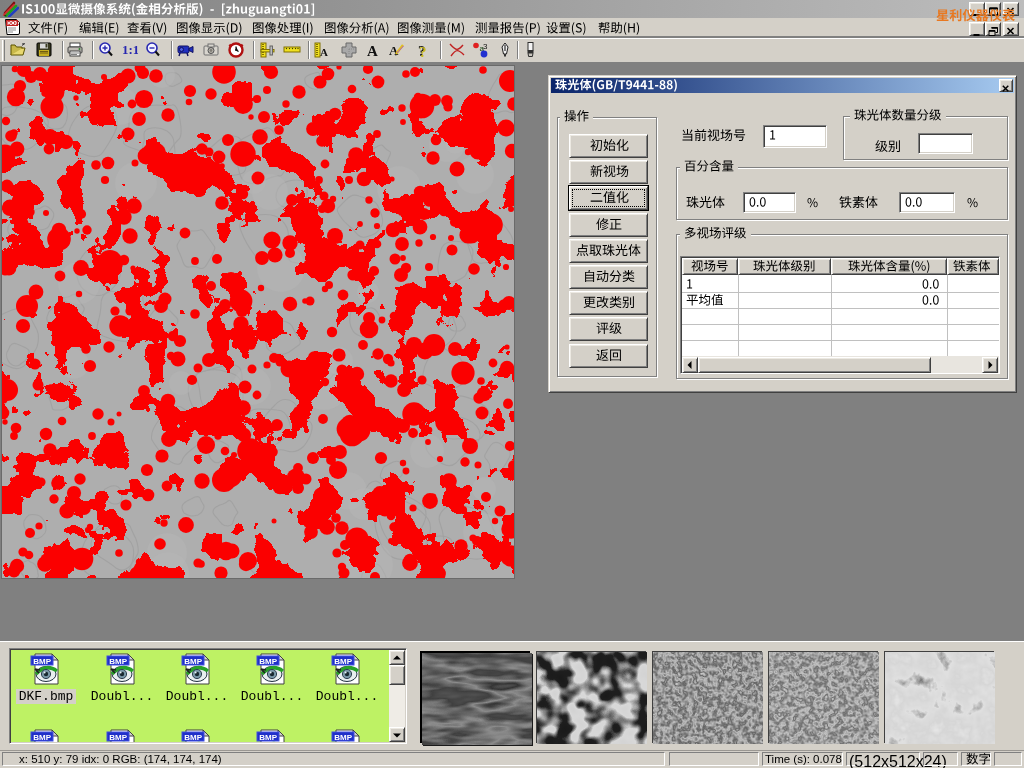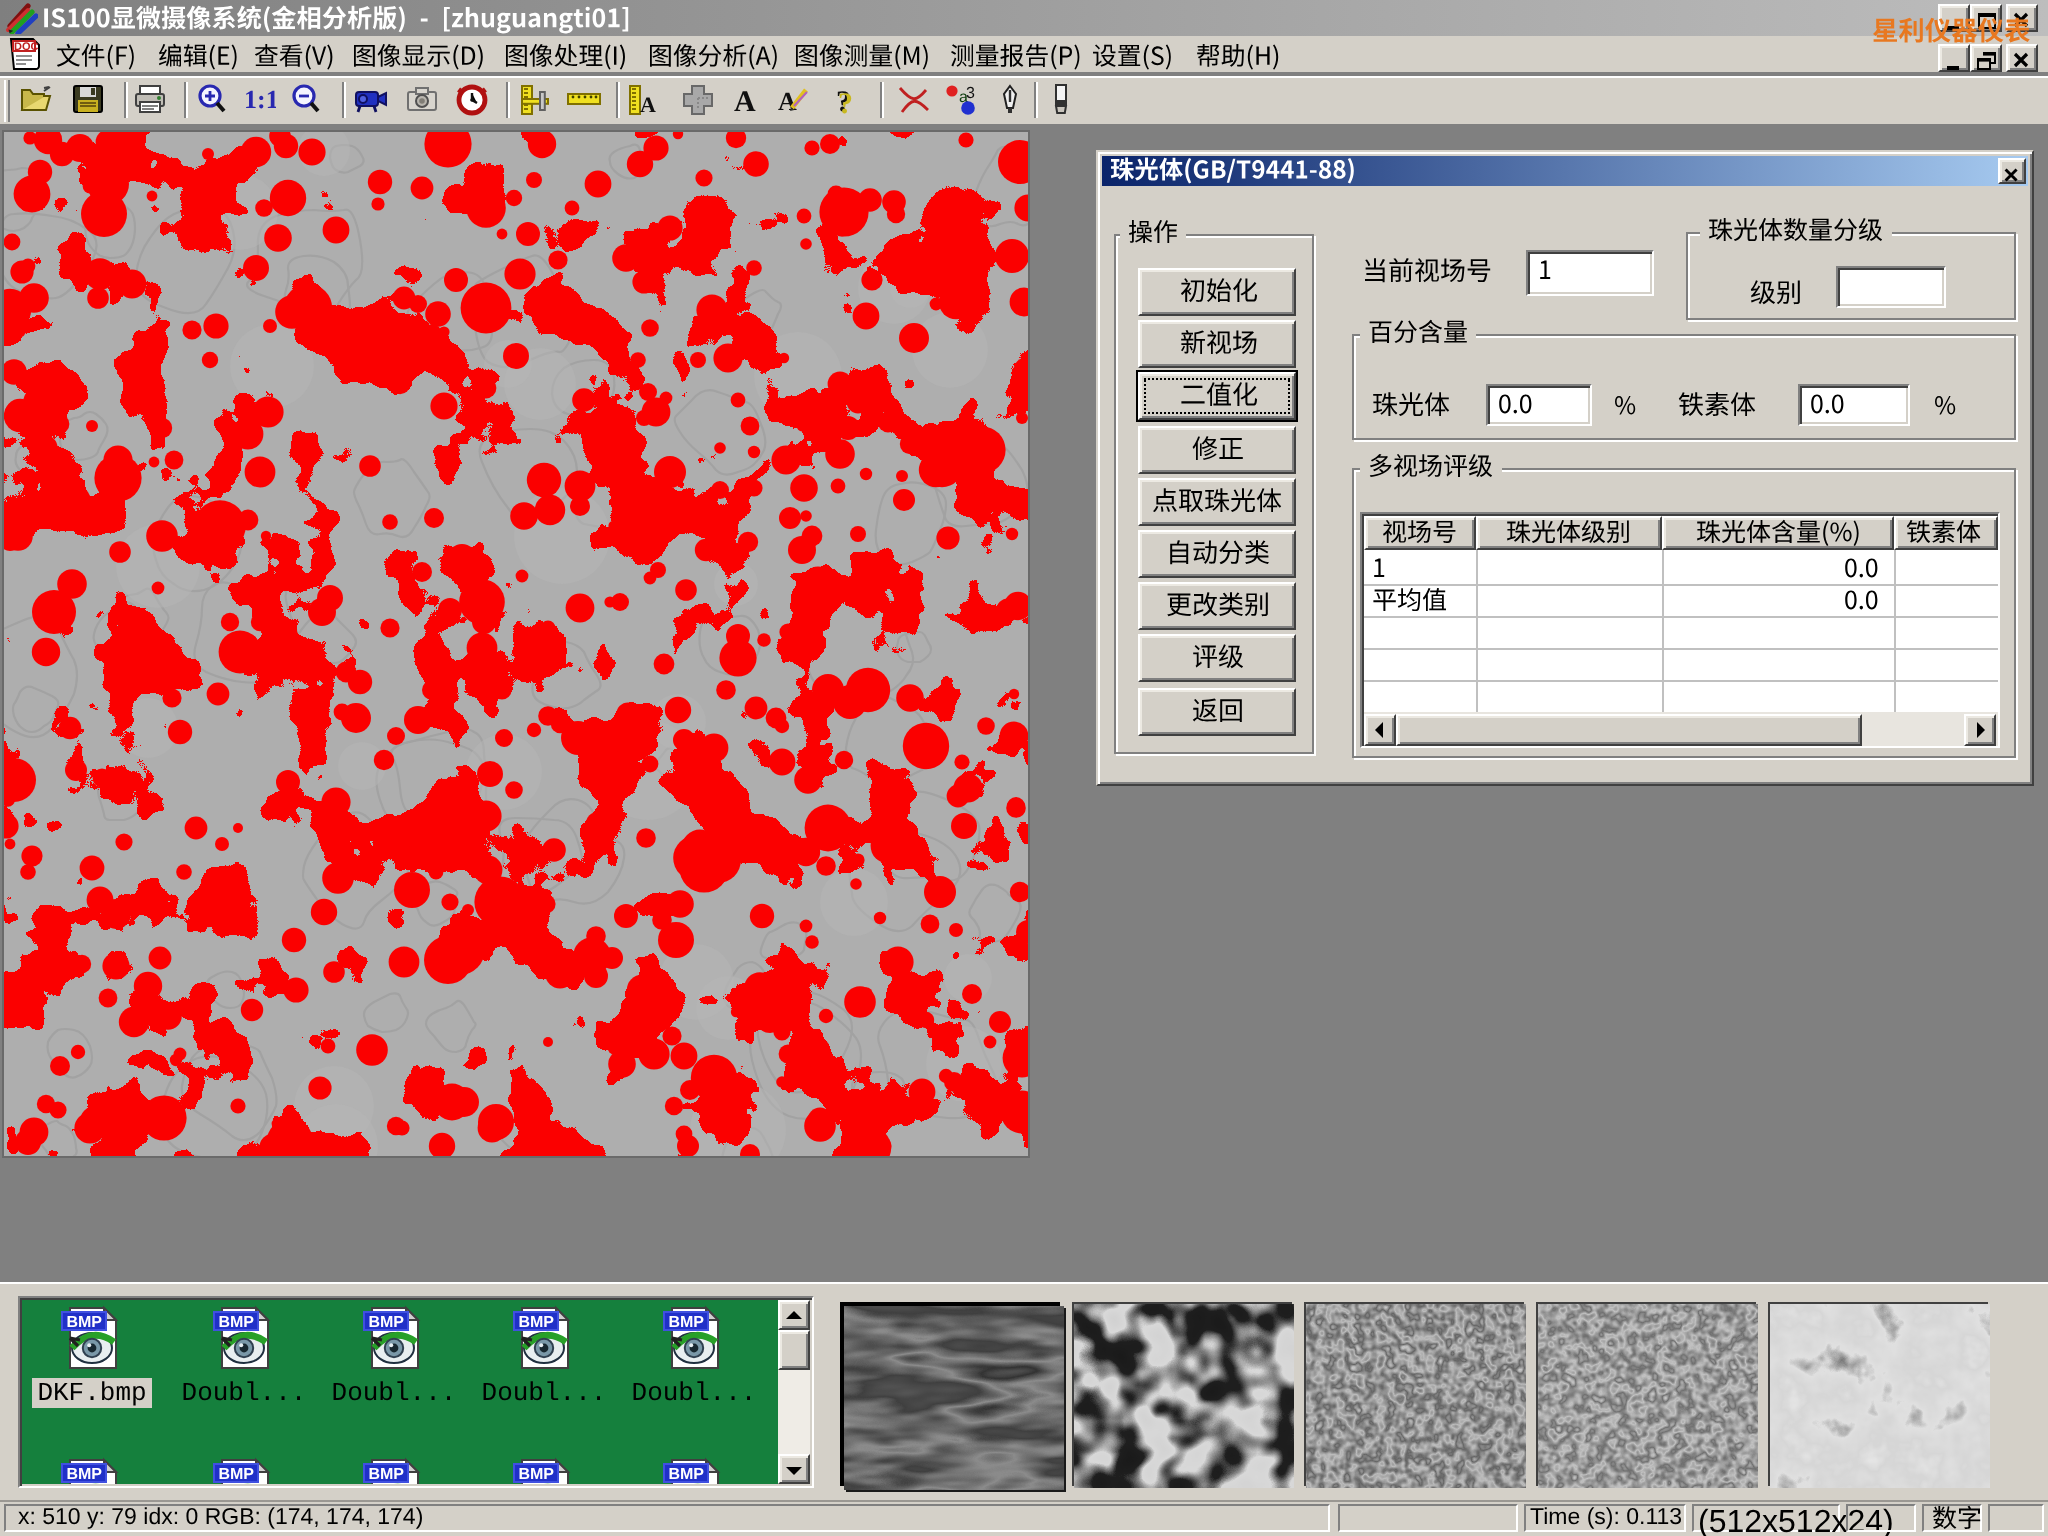--- a/index.html
+++ b/index.html
@@ -875,21 +875,21 @@
 <svg class="ab" style="left:686px;top:361px" width="8" height="8">
     <path d="M5.5 0 L1.5 4 L5.5 8z" fill="#000"></path>
   </svg>
 <div class="ab btn" style="left:982px;top:357px;width:16px;height:16px"></div>
 <svg class="ab" style="left:986px;top:361px" width="8" height="8">
     <path d="M2.5 0 L6.5 4 L2.5 8z" fill="#000"></path>
   </svg>
 <div class="ab btn" style="left:698px;top:357px;width:233px;height:16px"></div>
 <div class="ab face" style="left:0;top:641px;width:1024px;height:109px;border-top:1px solid #fff"></div>
 <div class="ab sunk2" style="left:9px;top:648px;width:398px;height:96px"></div>
-<div class="ab" style="left:11px;top:650px;width:394px;height:92px;overflow:hidden;background:#15803d">
+<div class="ab" style="left:11px;top:650px;width:394px;height:92px;overflow:hidden;background:#bef264">
 <svg style="position:absolute;left:18px;top:2px" width="34" height="34" viewBox="0 0 34 34">
 <path d="M6 2 h17 l6 6 v24 h-23 z" fill="#fff" stroke="#404040"></path>
 <path d="M23 2 l6 6 h-6 z" fill="#d0d0d0" stroke="#404040"></path>
 <rect x="2" y="4" width="22" height="9" fill="#2030c8" stroke="#4050e0"></rect>
 <text x="4.2" y="11.5" font-size="8" font-weight="bold" fill="#fff" font-family="Liberation Sans">BMP</text>
 <ellipse cx="17" cy="22" rx="10" ry="7.5" fill="#e8eef0" stroke="#203040"></ellipse>
 <path d="M7 22 q10 -11 21 -3" fill="none" stroke="#28a028" stroke-width="3.4"></path>
 <circle cx="17" cy="22" r="4.6" fill="#7a98a8" stroke="#304050"></circle>
 <circle cx="17" cy="22" r="2.2" fill="#182830"></circle>
 <circle cx="15.6" cy="20.6" r="1" fill="#e8f0f4"></circle>
@@ -1070,23 +1070,23 @@
         <feColorMatrix type="matrix" values="0 0 0 0 0.5  0 0 0 0 0.5  0 0 0 0 0.5  0.33 0.33 0.33 0 0"></feColorMatrix>
         <feComponentTransfer>
           <feFuncA type="table" tableValues="0.90 0.30 0.92 0.84 0.88 0.45 0.94 0.86"></feFuncA>
         </feComponentTransfer>
         <feColorMatrix type="matrix" values="0 0 0 1 0  0 0 0 1 0  0 0 0 1 0  0 0 0 0 1"></feColorMatrix>
       </filter>
       <rect width="110" height="92" filter="url(#tf5)"></rect>
     </svg></div>
 <div class="ab face" style="left:0;top:750px;width:1024px;height:18px;border-top:1px solid #9a9792"></div>
 <div class="ab" style="left:2px;top:752px;width:663px;height:14px;border:1px solid;border-color:#808080 #fff #fff #808080"></div>
-<div class="ab" style="left:9px;top:753px;font-size:11.5px;color:#000;white-space:nowrap">x: 510 y: 79 idx: 0 RGB: (174, 174, 174)</div>
+<div class="ab" style="left:19px;top:753px;font-size:11.5px;color:#000;white-space:nowrap">x: 510 y: 79 idx: 0 RGB: (174, 174, 174)</div>
 <div class="ab" style="left:669px;top:752px;width:90px;height:14px;border:1px solid;border-color:#808080 #fff #fff #808080"></div>
 <div class="ab" style="left:762px;top:752px;width:81px;height:14px;border:1px solid;border-color:#808080 #fff #fff #808080"></div>
-<div class="ab" style="left:765px;top:753px;font-size:11.5px;color:#000;white-space:nowrap">Time (s): 0.113</div>
+<div class="ab" style="left:765px;top:753px;font-size:11.5px;color:#000;white-space:nowrap">Time (s): 0.078</div>
 <div class="ab" style="left:846px;top:752px;width:74px;height:14px;border:1px solid;border-color:#808080 #fff #fff #808080"></div>
 <div class="ab" style="left:849px;top:753px;font-size:16px;color:#000;white-space:nowrap">(512x512x24)</div>
 <div class="ab" style="left:923px;top:752px;width:35px;height:14px;border:1px solid;border-color:#808080 #fff #fff #808080"></div>
 <div class="ab" style="left:961px;top:752px;width:30px;height:14px;border:1px solid;border-color:#808080 #fff #fff #808080"></div>
 <svg class="ab " style="left:965px;top:752px" width="27" height="18">
     <path transform="translate(1,11.5)" d="M5.5 -10.3C5.3 -9.8 4.9 -9 4.6 -8.6L5.2 -8.3C5.5 -8.7 6 -9.3 6.3 -9.9ZM1.1 -9.9C1.4 -9.4 1.8 -8.7 1.9 -8.3L2.6 -8.6C2.5 -9 2.1 -9.7 1.8 -10.2ZM5.1 -3.2C4.8 -2.6 4.4 -2.1 4 -1.6C3.5 -1.8 3 -2.1 2.5 -2.2C2.7 -2.6 2.9 -2.9 3.1 -3.2ZM1.4 -1.9C2 -1.7 2.7 -1.4 3.3 -1C2.5 -0.5 1.5 -0.1 0.5 0.2C0.7 0.4 0.9 0.7 1 0.9C2.1 0.6 3.2 0.1 4.1 -0.6C4.5 -0.4 4.9 -0.1 5.2 0.1L5.8 -0.5C5.5 -0.7 5.1 -1 4.7 -1.2C5.4 -1.9 5.9 -2.8 6.2 -3.9L5.7 -4.1L5.5 -4H3.5L3.8 -4.7L2.9 -4.8C2.8 -4.6 2.7 -4.3 2.6 -4H0.9V-3.2H2.2C1.9 -2.8 1.6 -2.3 1.4 -1.9ZM3.2 -10.5V-8.2H0.6V-7.4H2.9C2.3 -6.6 1.4 -5.8 0.5 -5.4C0.7 -5.3 0.9 -4.9 1 -4.7C1.8 -5.1 2.6 -5.8 3.2 -6.6V-5.1H4.1V-6.8C4.7 -6.3 5.5 -5.7 5.8 -5.4L6.3 -6.1C6 -6.3 4.9 -7 4.3 -7.4H6.6V-8.2H4.1V-10.5ZM7.9 -10.4C7.6 -8.2 7 -6.1 6 -4.8C6.2 -4.7 6.6 -4.4 6.7 -4.2C7.1 -4.7 7.3 -5.2 7.6 -5.8C7.9 -4.6 8.2 -3.5 8.7 -2.5C8 -1.3 7 -0.4 5.6 0.3C5.8 0.5 6.1 0.8 6.2 1C7.4 0.4 8.4 -0.5 9.1 -1.6C9.8 -0.6 10.5 0.3 11.5 0.9C11.7 0.7 11.9 0.3 12.2 0.2C11.1 -0.4 10.3 -1.3 9.6 -2.5C10.3 -3.8 10.7 -5.3 11 -7.2H11.9V-8.1H8.3C8.5 -8.8 8.6 -9.5 8.7 -10.3ZM10.1 -7.2C9.9 -5.8 9.6 -4.5 9.2 -3.5C8.7 -4.6 8.3 -5.9 8.1 -7.2Z M18.2 -4.5V-3.8H13.4V-2.9H18.2V-0.2C18.2 0 18.2 0.1 18 0.1C17.7 0.1 16.9 0.1 16.1 0.1C16.2 0.3 16.4 0.7 16.5 1C17.6 1 18.2 1 18.6 0.8C19.1 0.7 19.2 0.4 19.2 -0.2V-2.9H24.1V-3.8H19.2V-4.2C20.3 -4.8 21.5 -5.7 22.2 -6.5L21.6 -6.9L21.4 -6.9H15.4V-6H20.4C19.8 -5.5 19 -4.9 18.2 -4.5ZM17.8 -10.3C18 -10 18.3 -9.6 18.4 -9.2H13.5V-6.6H14.4V-8.3H23V-6.6H24V-9.2H19.5C19.4 -9.6 19 -10.2 18.7 -10.6Z" fill="#000"></path>
   </svg>
 <div class="ab" style="left:994px;top:752px;width:28px;height:14px;border:1px solid;border-color:#808080 #fff #fff #808080"></div>
 </body></html>

